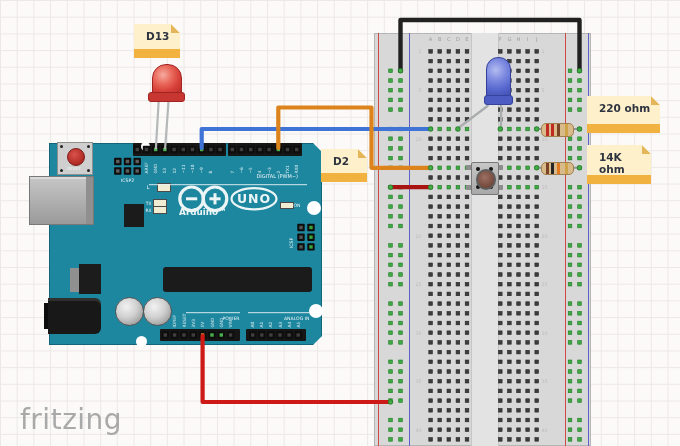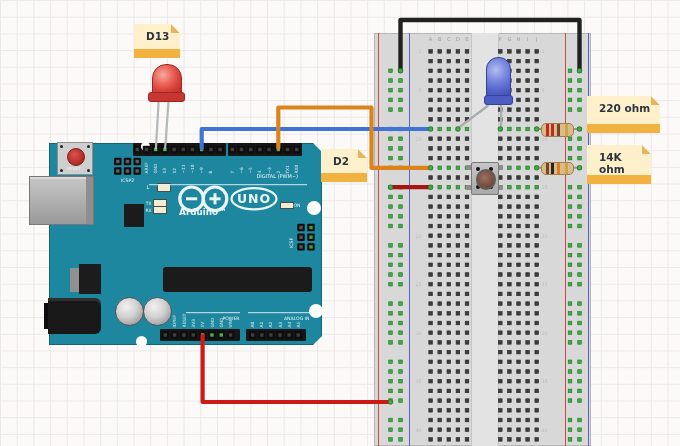--- a/index.html
+++ b/index.html
@@ -91,20 +91,21 @@
   .note-d2{left:321px; top:149px; width:46px; height:33px;}
   .note-r220{left:587px; top:96px; width:73px; height:37px;}
   .note-r10k{left:587px; top:145px; width:64px; height:39px;}
   .fritzing{left:20px; top:403px; font-size:28px; color:#a9a9a9; letter-spacing:.5px; z-index:1;}
 </style>
 </head>
 <body>
 
 <div class="stage">
 
+  <div class="abs fritzing">fritzing</div>
 
   <div class="abs board" id="board" style="background: rgb(30, 135, 160);"></div>
   <div class="abs usb"></div>
   <div class="abs jack-cap"></div>
   <div class="abs jack"></div>
   <div class="abs reset">
     <div class="abs reset-cap"></div>
     <div class="pdot" style="left:2px;top:2px"></div>
     <div class="pdot" style="right:2px;top:2px"></div>
     <div class="pdot" style="left:2px;bottom:2px"></div>

